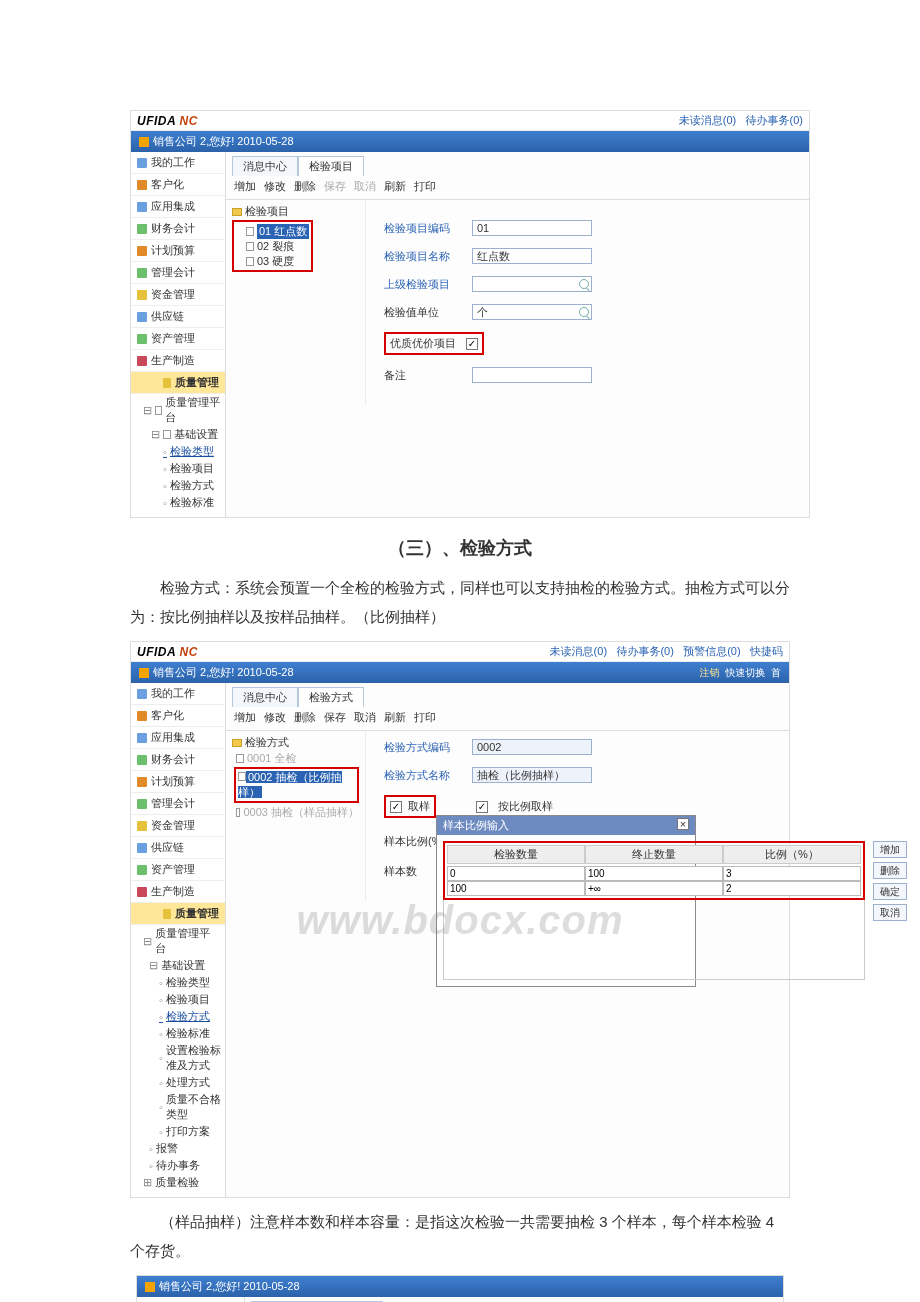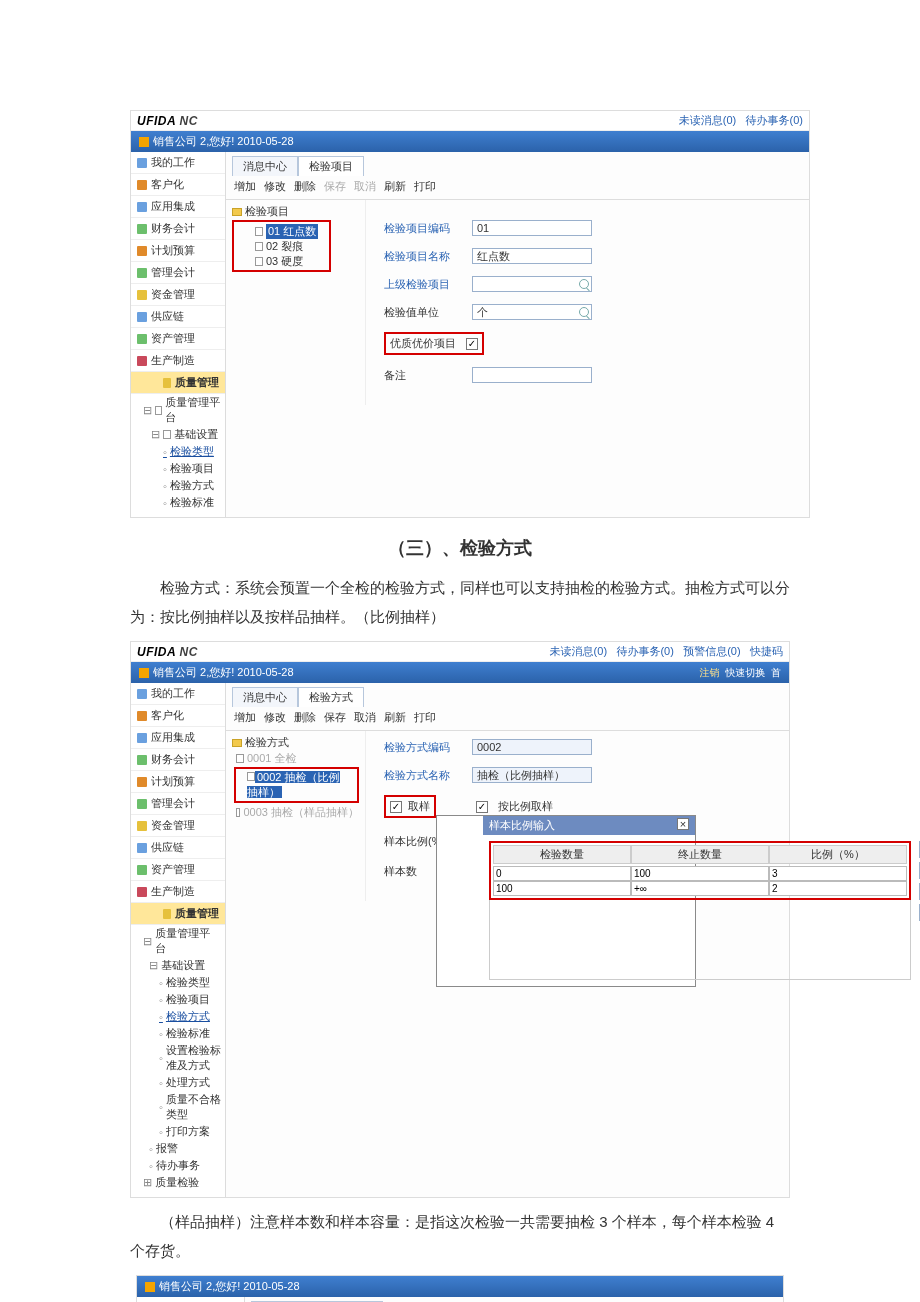--- a/index.html
+++ b/index.html
@@ -18,21 +18,21 @@
 
   
   .shot { border: 1px solid #ddd; margin: 0 auto 10px; background: #fff; }
   .shot1 { width: 680px; }
   .shot2 { width: 660px; }
   .shot3 { width: 648px; }
 
   
   .ufida-top { display:flex; justify-content:space-between; align-items:center; padding:2px 6px; border-bottom:1px solid #eee; }
   .ufida-logo { font-weight:bold; font-style:italic; color:#000; letter-spacing:0.5px; }
-  .ufida-logo .nc { color:#404040; }
+  .ufida-logo .nc { color:#c2410c; }
   .top-links a { color:#2a63b3; font-size:11px; margin-left:6px; text-decoration:none; }
 
   .blue-band { background: linear-gradient(#3f7fd0,#2b62aa); color:#fff; font-size:11px; padding:3px 8px; display:flex; align-items:center; justify-content:space-between; }
   .blue-band .left { display:flex; align-items:center; gap:4px; }
   .blue-band .right { font-size:10px; }
   .square-icon { width:10px; height:10px; background:#f4a400; display:inline-block; }
 
   .workspace { display:flex; }
   .nav { width:95px; background:#fff; border-right:1px solid #dcdcdc; font-size:11px; }
   .nav-item { padding:3px 6px; border-bottom:1px solid #eee; display:flex; align-items:center; gap:4px; white-space:nowrap; cursor:pointer; }
@@ -54,40 +54,40 @@
   .toolbar { font-size:11px; padding:3px 8px 5px; border-bottom:1px solid #ddd; display:flex; gap:8px; }
   .toolbar span { cursor:pointer; }
   .toolbar .disabled { color:#aaa; }
   .content { display:flex; }
   .left-tree { width:140px; padding:4px 6px; font-size:11px; border-right:1px solid #eee; }
   .folder-open { display:flex; align-items:center; gap:3px; }
   .folder-ico { width:10px; height:8px; background:#f2c94c; display:inline-block; border:1px solid #c9a227; }
   .file-ico { width:8px; height:9px; background:#fff; border:1px solid #999; display:inline-block; }
   .item-list { margin:1px 0 0 10px; }
   .item-list .row { display:flex; align-items:center; gap:3px; padding:0; white-space:nowrap; }
-  .redbox { border:2px solid #d40000; padding:1px 11px; margin:1px 0; display:inline-block; }
+  .redbox { border:2px solid #d40000; padding:1px 2px; margin:1px 0; display:inline-block; }
   .hl { background:#2a63b3; color:#fff; padding:0 2px; }
 
   .form { padding:20px 18px 10px; font-size:11px; }
   .frow { display:flex; align-items:center; gap:10px; margin-bottom:12px; }
   .flabel { width:78px; text-align:left; color:#2a63b3; }
   .flabel.k { color:#333; }
   .finput { width:120px; height:16px; border:1px solid #9ab0cc; background:#fff; padding:0 4px; display:flex; align-items:center; color:#333; }
   .finput.search { position:relative; }
   .mag { width:10px; height:10px; border:1px solid #7aa; border-radius:50%; position:absolute; right:2px; top:2px; }
   .mag::after { content:""; width:4px; height:1px; background:#7aa; position:absolute; bottom:-2px; right:-2px; transform:rotate(45deg); }
   .chk { width:12px; height:12px; border:1px solid #777; display:inline-flex; align-items:center; justify-content:center; font-size:10px; background:#fff; }
   .chk.on::after { content:"✓"; color:#000; }
   .red-wrap { border:2px solid #d40000; padding:2px 4px; display:inline-flex; align-items:center; gap:10px; }
 
   
   .watermark { position:absolute; left:50%; top:50%; transform:translate(-50%,-50%); font-size:40px; color:rgba(120,120,120,0.25); font-style:italic; font-weight:bold; letter-spacing:1px; pointer-events:none; white-space:nowrap; }
   .shot2 .workspace, .shot3 .workspace { position:relative; }
   .finput.val { color:#333; background:#eef3fb; }
-  .popup { position:absolute; left:210px; top:132px; width:260px; background:#fff; border:1px solid #8a8a8a; font-size:11px;padding-left:46px; }
+  .popup { position:absolute; left:210px; top:132px; width:260px; background:#fff; border:1px solid #8a8a8a; font-size:11px; }
   .popup-title { background:#6d8bc0; color:#fff; padding:2px 6px; display:flex; justify-content:space-between; }
   .popup-close { background:#fff; color:#333; width:12px; height:12px; text-align:center; line-height:10px; border:1px solid #777; cursor:pointer; }
   .popup-body { padding:6px; }
   .phead { display:flex; gap:0; margin-bottom:2px; }
   .phead div { flex:1; text-align:center; background:#eee; border:1px solid #ccc; padding:1px 0; }
   .prow { display:flex; }
   .prow input { flex:1; border:1px solid #bbb; height:15px; font-size:10px; padding:0 2px; }
   .pbtn-col { display:flex; flex-direction:column; gap:4px; margin-left:4px; }
   .pbtn { width:34px; height:17px; font-size:10px; border:1px solid #9ab0cc; background:#f3f6fb; text-align:center; cursor:pointer; line-height:15px; }
   .popup .inner-red { border:2px solid #d40000; padding:2px; }
@@ -503,20 +503,21 @@
                 <div class="pbtn">增加</div>
                 <div class="pbtn">删除</div>
                 <div class="pbtn">确定</div>
                 <div class="pbtn">取消</div>
               </div>
             </div>
           </div>
         </div>
       </div>
     </div>
+    <div class="watermark">www.bdocx.com</div>
   </div>
 
   <p class="body-text">（样品抽样）注意样本数和样本容量：是指这次检验一共需要抽检 3 个样本，每个样本检验 4 个存货。</p>
 
   <div class="shot shot3">
     <div class="blue-band">
       <div class="left">
           <span class="square-icon"></span>
           <span>销售公司 2,您好! 2010-05-28</span>
         </div>

